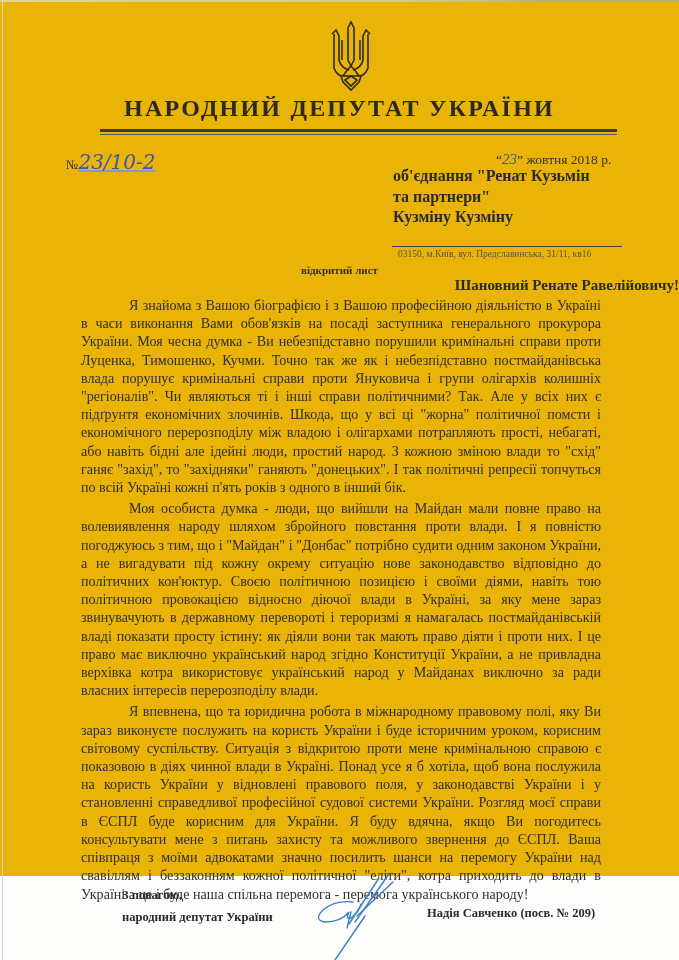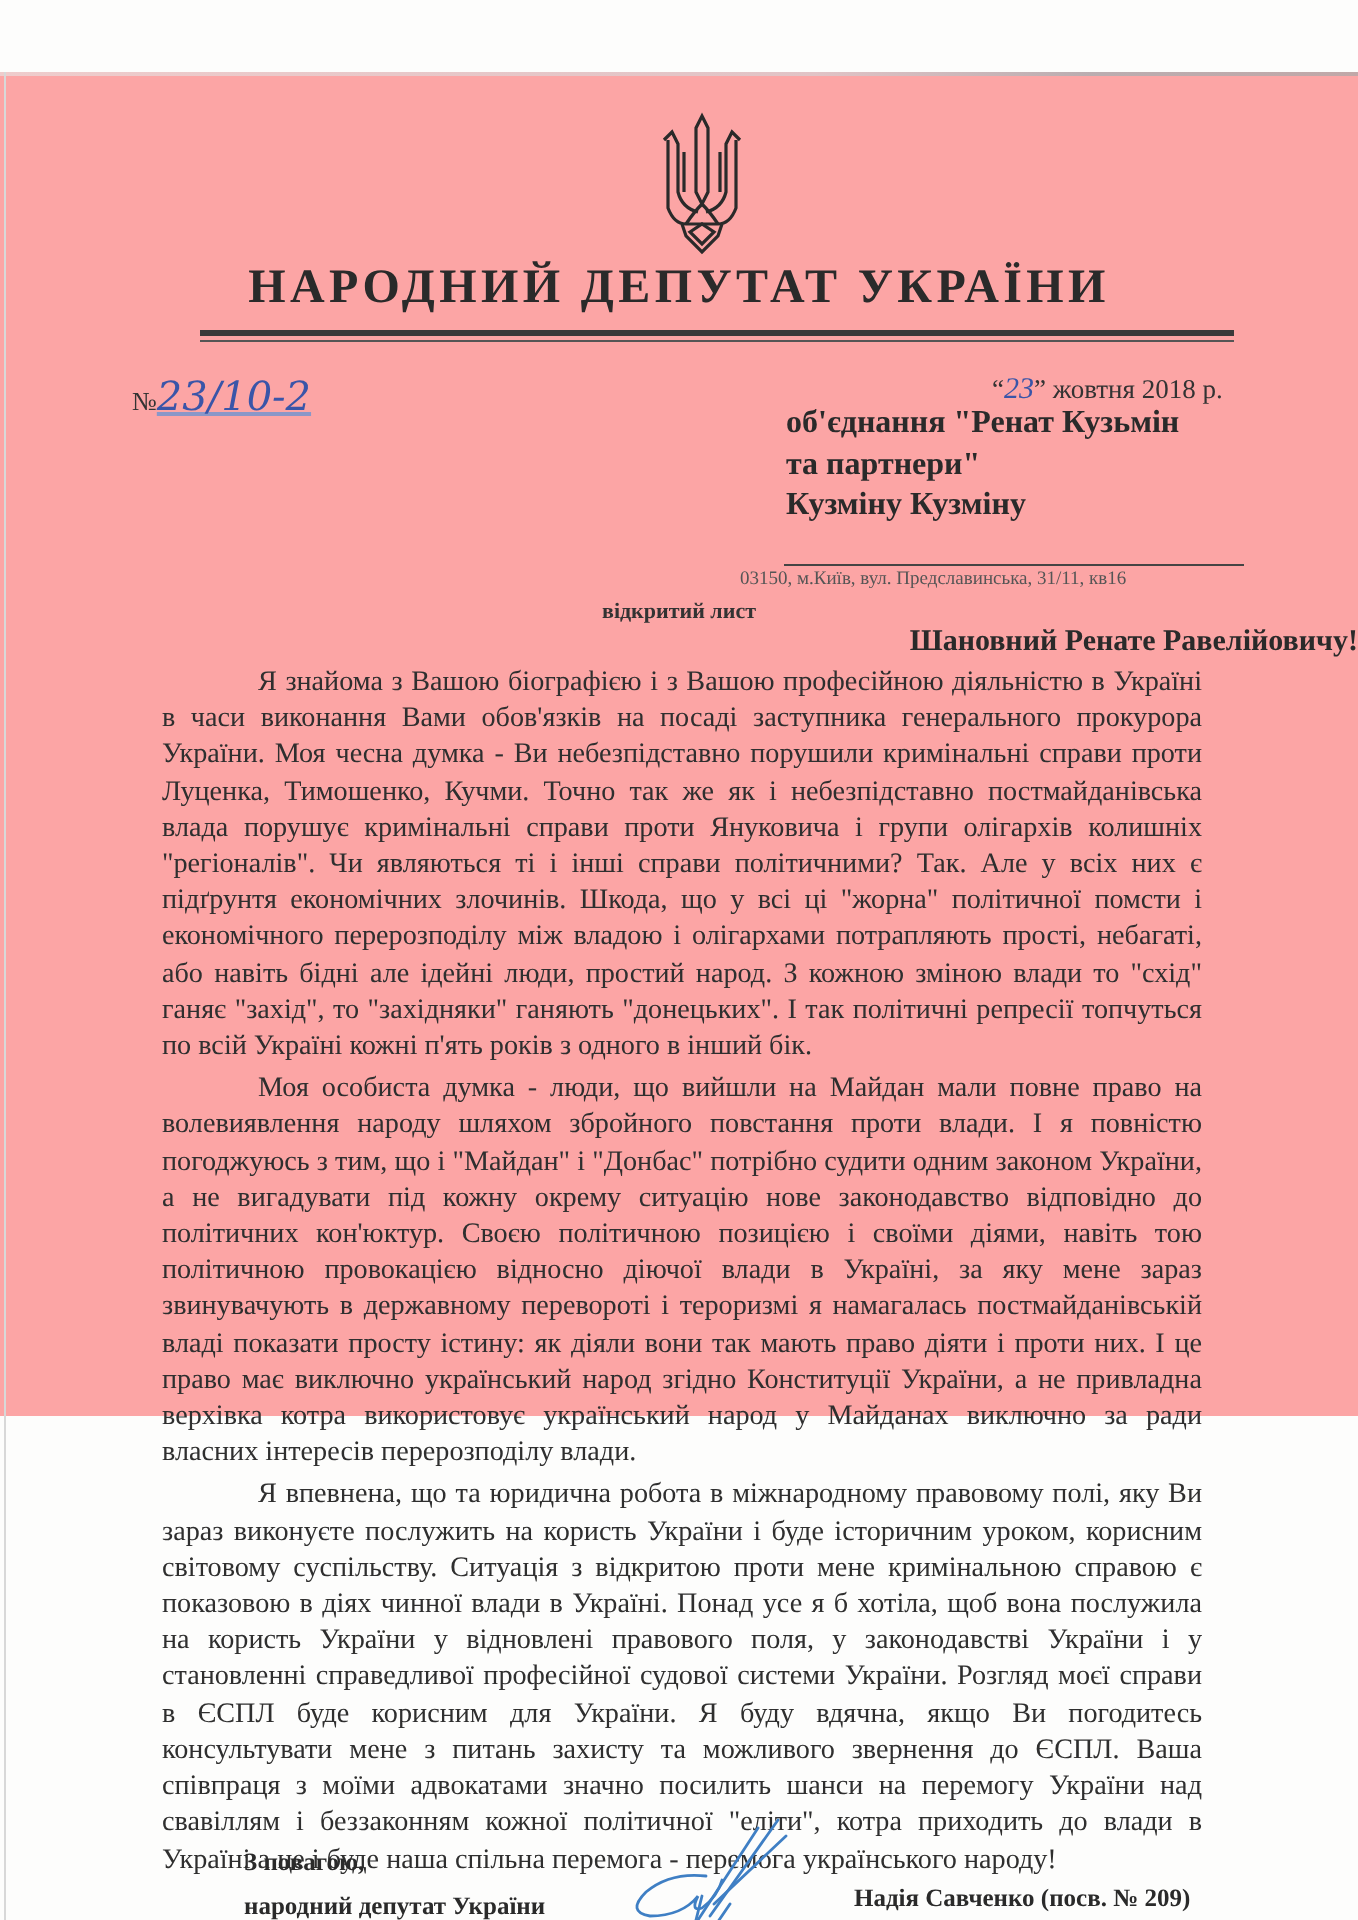--- a/index.html
+++ b/index.html
@@ -3,41 +3,41 @@
 <meta charset="utf-8">
 <style>
   html, body { margin: 0; padding: 0; }
   body {
     width: 679px; height: 960px; overflow: hidden;
     background: #fdfdfc;
     font-family: "Liberation Serif", "DejaVu Serif", serif;
     color: #2b2b2b;
     position: relative;
   }
-  .page { position: absolute; left: 0; top: 0; width: 679px; height: 672px; background: #fca5a5; margin-top: 36px; }
+  .page { position: absolute; left: 0; top: 0; width: 679px; height: 876px; background: #eab308; }
   .top-edge { position: absolute; left: 0; top: 0; width: 679px; height: 2px; background: linear-gradient(90deg,#e6e6e6,#cfd8dc 60%,#8fb3b8 80%,#9aa 100%); opacity: .6; }
   .left-edge { position: absolute; left: 2px; top: 0; width: 1px; height: 960px; background: #d8d8d8; }
 
   .trident { position: absolute; left: 329px; top: 20px; width: 44px; height: 72px; }
   .masthead {
     position: absolute; left: 0; width: 679px; top: 95px; text-align: center;
     font-family: "Liberation Serif", serif; font-weight: bold; font-size: 24px; letter-spacing: 2.2px; color: #2a2a2a;
   }
   .rule-thick { position: absolute; left: 100px; width: 517px; top: 129px; height: 3px; background: #3a3a3a; }
   .rule-thin { position: absolute; left: 100px; width: 517px; top: 134px; height: 1px; background: #555; }
   .address { position: absolute; left: 0; width: 679px; top: 141px; text-align: center; font-size: 10.5px; color: #444; }
 
   .reg-no { position: absolute; left: 66px; top: 150px; font-size: 13px; color: #333; }
   .reg-no .hand { font-family: "DejaVu Serif", serif; font-style: italic; color: #3a55a8; font-size: 20px; text-decoration: underline; text-decoration-color: #8a97c8; }
   .date { position: absolute; left: 496px; top: 151px; font-size: 13.5px; color: #333; }
   .date .hand { font-style: italic; color: #3a55a8; font-size: 15px; }
 
   .recipient { position: absolute; left: 393px; top: 166px; width: 260px; font-weight: bold; font-size: 16px; line-height: 20.5px; color: #2a2a2a; }
   .recipient-rule { position: absolute; left: 392px; top: 246px; width: 230px; height: 1px; background: #444; }
-  .recipient-address { position: absolute; left: 370px; top: 249px; font-size: 9.5px; color: #555; }
+  .recipient-address { position: absolute; left: 398px; top: 249px; font-size: 9.5px; color: #555; }
 
   .open-letter { position: absolute; left: 0; width: 679px; top: 264px; text-align: center; font-weight: bold; font-size: 11px; color: #333; }
   .salutation { position: absolute; left: 0; width: 679px; top: 277px; text-align: right; font-weight: bold; font-size: 15px; color: #2a2a2a; }
 
   .body { position: absolute; left: 81px; width: 520px; top: 296px; font-size: 14.1px; line-height: 18.2px; color: #2f2f2f; }
   .body p { margin: 0; text-align: justify; text-indent: 48px; }
   .body p.gap { margin-top: 3px; }
 
   .closing { position: absolute; left: 122px; top: 884px; font-weight: bold; font-size: 12.5px; line-height: 22px; color: #2a2a2a; }
   .signer { position: absolute; left: 427px; top: 906px; font-weight: bold; font-size: 12.5px; color: #2a2a2a; }

